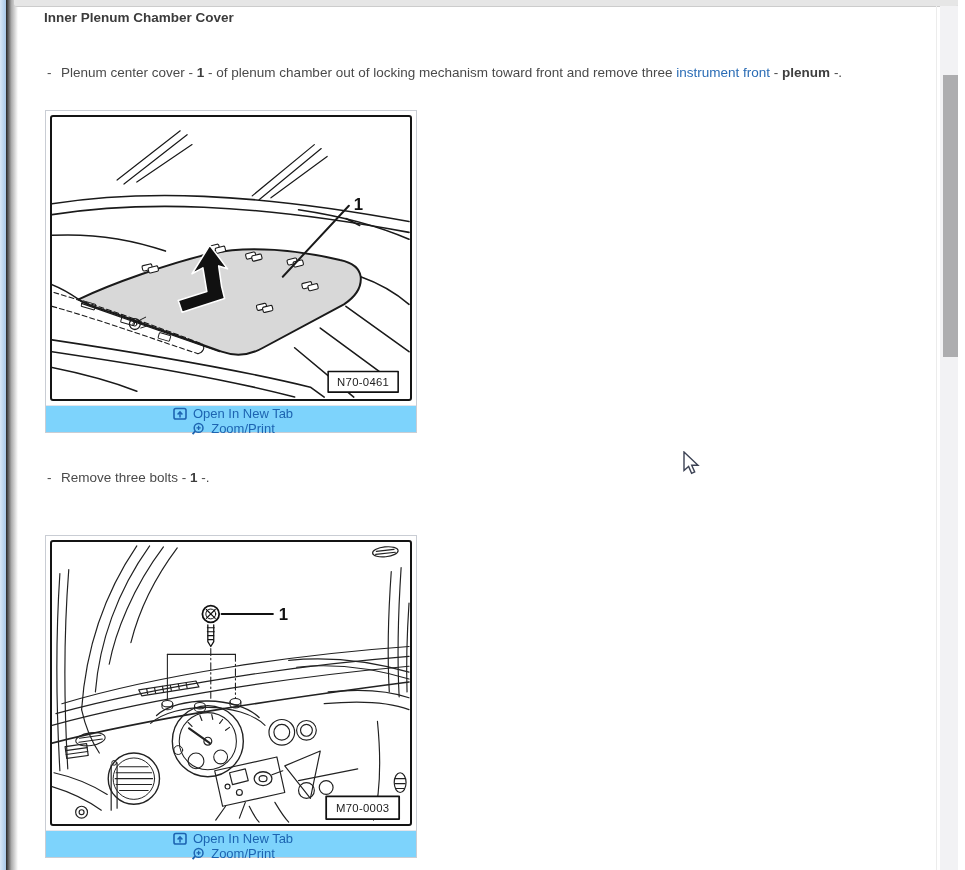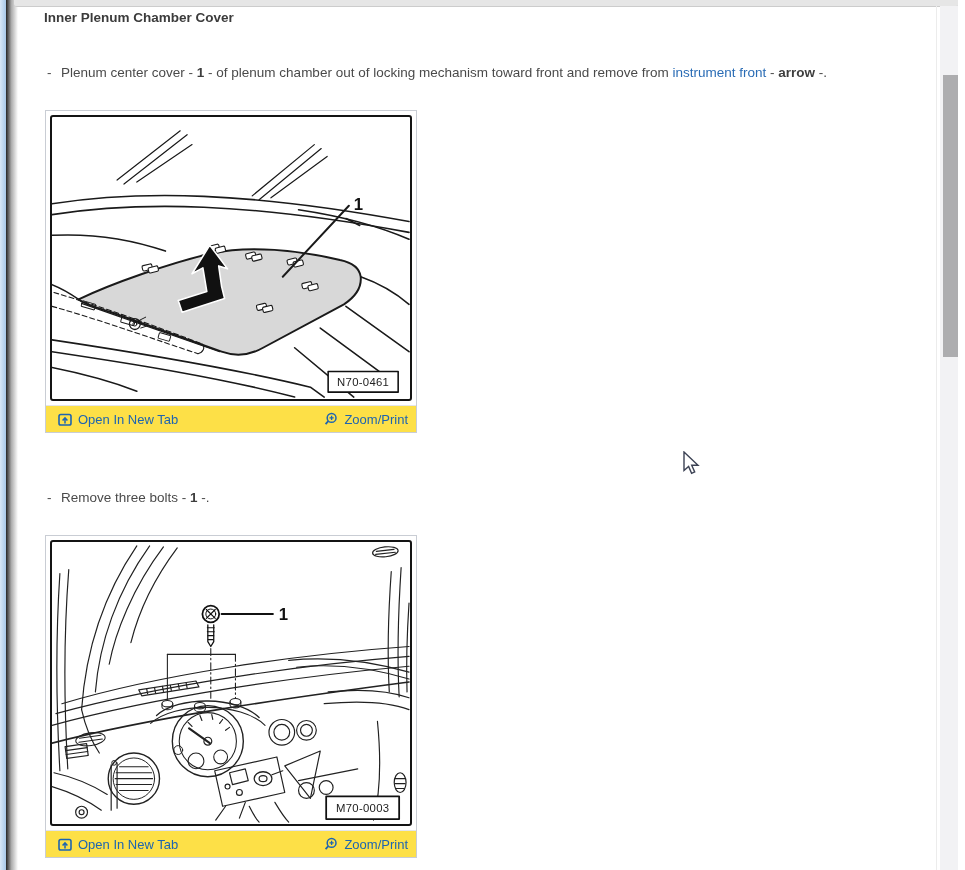--- a/index.html
+++ b/index.html
@@ -14,35 +14,35 @@
 
   
   .top-strip { position:absolute; left:14px; top:0; width:944px; height:6px;
     background:#e6e6e6; border-bottom:1px solid #cccccc; border-radius:0 0 3px 3px; }
 
   .page-title { position:absolute; left:44px; top:10px; font-size:13.5px; font-weight:bold;
     color:#3b3b3b; }
 
   .step { position:absolute; left:47px; font-size:13.5px; color:#4a4a4a; white-space:pre-wrap; }
   #step1 { top:51px; width:830px; }
-  #step2 { top:476px; }
+  #step2 { top:456px; }
   .step .marker { display:inline-block; width:14px; color:#4a4a4a; }
   .step b { font-weight:bold; color:#3e3e3e; }
   .step a.text-link { color:#2a6cb5; text-decoration:none; cursor:pointer; }
 
   
   .figure { position:absolute; left:45px; width:372px; box-sizing:border-box;
     border:1px solid #c9cdd4; background:#ffffff; }
   #figure1 { top:110px; }
   #figure2 { top:535px; }
   .figure-stage { margin:4px; border:2.5px solid #141414; border-radius:3px;
     height:282px; position:relative; overflow:hidden; background:#ffffff; }
   .figure-stage svg.art { display:block; width:100%; height:100%; }
-  .figure-bar { height:26px; background:#fde047; border-top:1px solid #e3e5eb;
-    display:flex; align-items:center; justify-content:space-between; padding:0 8px 0 12px; }
+  .figure-bar { height:26px; background:#7dd3fc; border-top:1px solid #e3e5eb;
+    display:flex; align-items:center; justify-content:space-between; padding:0 8px 0 12px;flex-direction:column; }
   .bar-link { display:flex; align-items:center; gap:6px; color:#1d64b1; font-size:13px;
     text-decoration:none; cursor:pointer; }
   .bar-link svg { display:block; }
 
   
   svg.art text.callout { font-family:"Liberation Sans", sans-serif; font-size:17px; font-weight:bold; fill:#111; }
   svg.art text.idlabel { font-family:"Liberation Sans", sans-serif; font-size:11.5px; fill:#222; letter-spacing:0.3px; }
   svg.art { stroke-linecap:round; stroke-linejoin:round; }
 
   
@@ -58,21 +58,21 @@
 
 <div class="screen">
 
   <div class="edge-blue"></div>
   <div class="edge-shadow"></div>
   <div class="top-strip"></div>
   <div class="content-right-line"></div>
 
   <div class="page-title">Inner Plenum Chamber Cover</div>
 
-  <p class="step" id="step1"><span class="marker">-</span><span>Plenum center cover - </span><b>1</b><span> - of plenum chamber out of locking mechanism toward front and remove from </span><a class="text-link">instrument front</a><span> - </span><b>arrow</b><span> -.</span></p>
+  <p class="step" id="step1"><span class="marker">-</span><span>Plenum center cover - </span><b>1</b><span> - of plenum chamber out of locking mechanism toward front and remove three </span><a class="text-link">instrument front</a><span> - </span><b>plenum</b><span> -.</span></p>
 
   <div class="figure" id="figure1">
     <div class="figure-stage">
       <svg class="art" viewBox="0 0 363 282">
         <defs>
           <g id="clip1" stroke="#1a1a1a" stroke-width="1.1" fill="#ffffff">
             <rect x="-8" y="-5" width="10" height="5.5" rx="1.4" transform="rotate(-14)"></rect>
             <rect x="-2.5" y="-1.5" width="10" height="5.5" rx="1.4" transform="rotate(-14)"></rect>
           </g>
         </defs>

